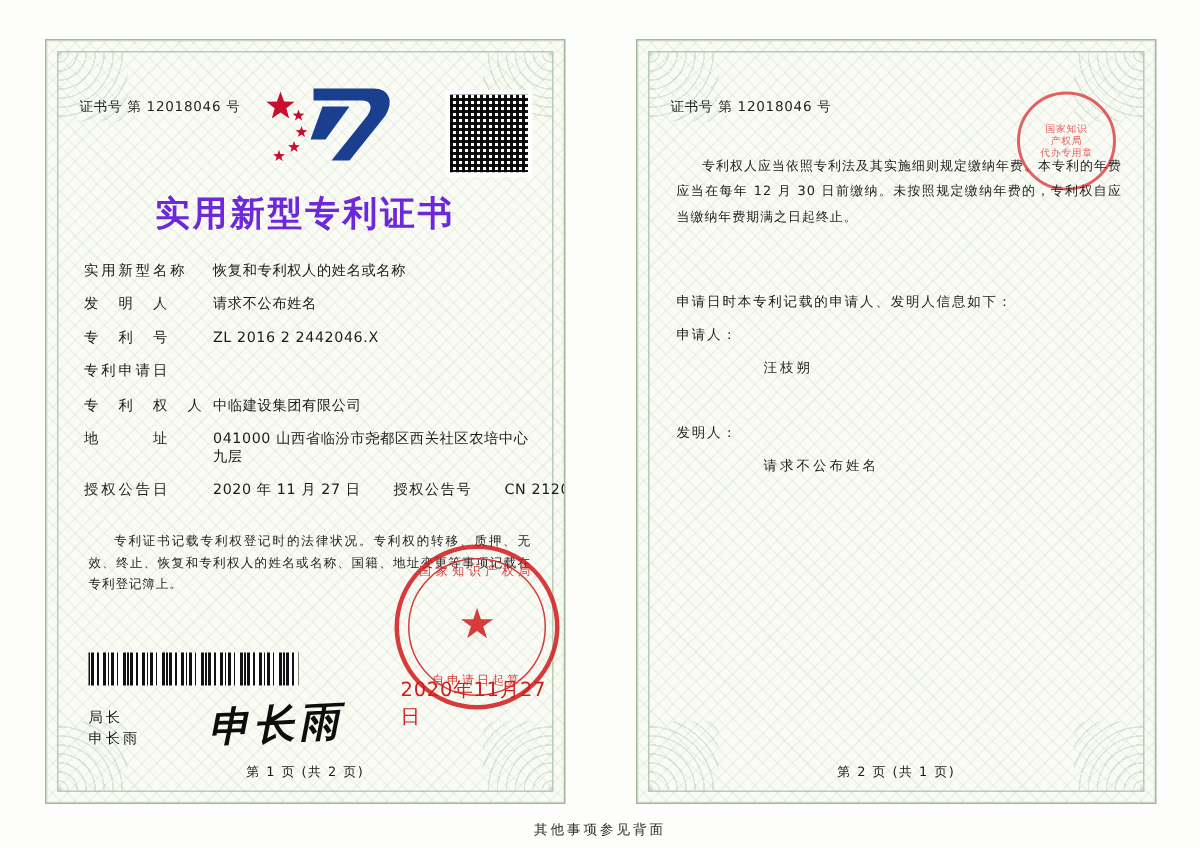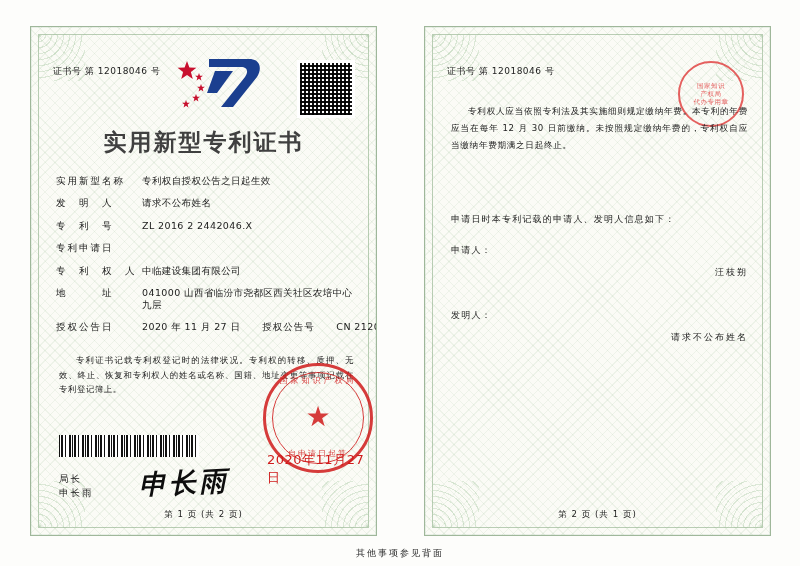--- a/index.html
+++ b/index.html
@@ -84,21 +84,21 @@
     outline: 1px solid #fff;
   }
   .main-title {
     position: absolute;
     top: 100px; left: 0; right: 0;
     text-align: center;
     font-family: "DejaVu Serif", "Liberation Serif", serif;
     font-weight: bold;
     font-size: 23px;
     letter-spacing: 2px;
-    color: #404040;
+    color: #6d28d9;
   }
 
   
   .fields {
     position: absolute;
     top: 148px; left: 25px; right: 20px;
     font-size: 9.5px;
     color: #1b1b1b;
   }
   .frow {
@@ -250,25 +250,24 @@
   }
   .rnote p { margin: 0 0 14px 0; text-indent: 17px; }
   .rblock {
     position: absolute;
     left: 26px; right: 22px;
     top: 168px;
     font-size: 9px;
     letter-spacing: 1.2px;
     color: #1d1d1d;
   }
-  .rblock .line { margin-bottom: 9px; margin-top: 18px; }
+  .rblock .line { margin-bottom: 9px; }
   .rblock .name {
     margin: 6px 0 30px 58px;
     letter-spacing: 2px;
-    text-align: right;
   }
   .caption {
     position: absolute;
     left: 0; right: 0; bottom: 6px;
     text-align: center;
     font-size: 9px;
     letter-spacing: 2px;
     color: #2a2a2a;
   }
 </style>
@@ -299,21 +298,21 @@
       </g>
     </svg>
 
     <div class="qr"></div>
 
     <div class="main-title">实用新型专利证书</div>
 
     <div class="fields">
       <div class="frow">
         <div class="flabel">实用新型名称</div>
-        <div class="fvalue">专利权自授权公告之日起生效</div>
+        <div class="fvalue">恢复和专利权人的姓名或名称</div>
       </div>
       <div class="frow">
         <div class="flabel">发　明　人</div>
         <div class="fvalue">请求不公布姓名</div>
       </div>
       <div class="frow">
         <div class="flabel">专　利　号</div>
         <div class="fvalue">ZL 2016 2 2442046.X</div>
       </div>
       <div class="frow">

